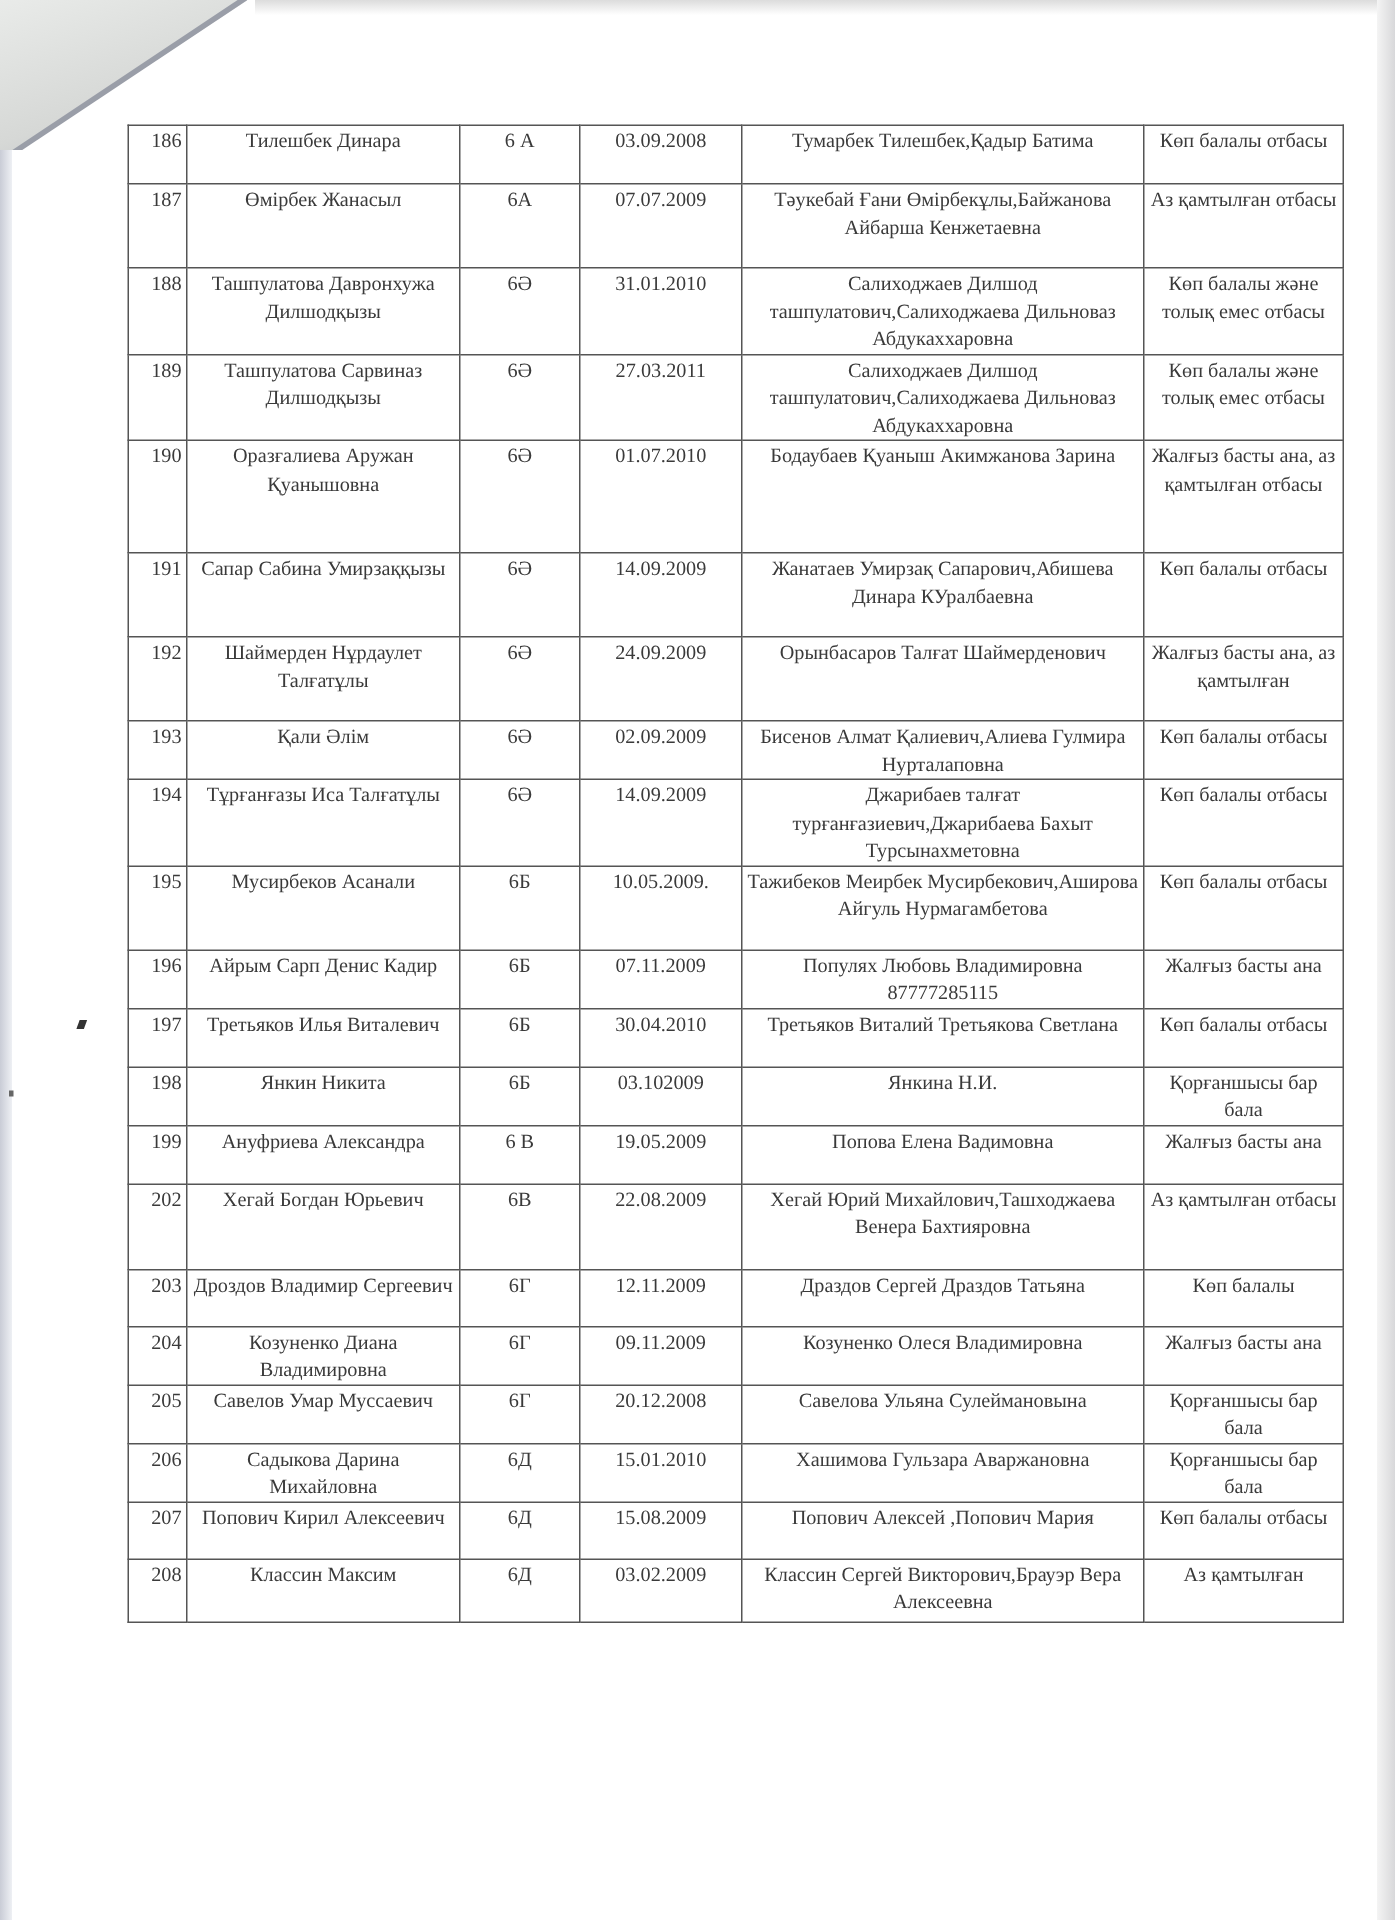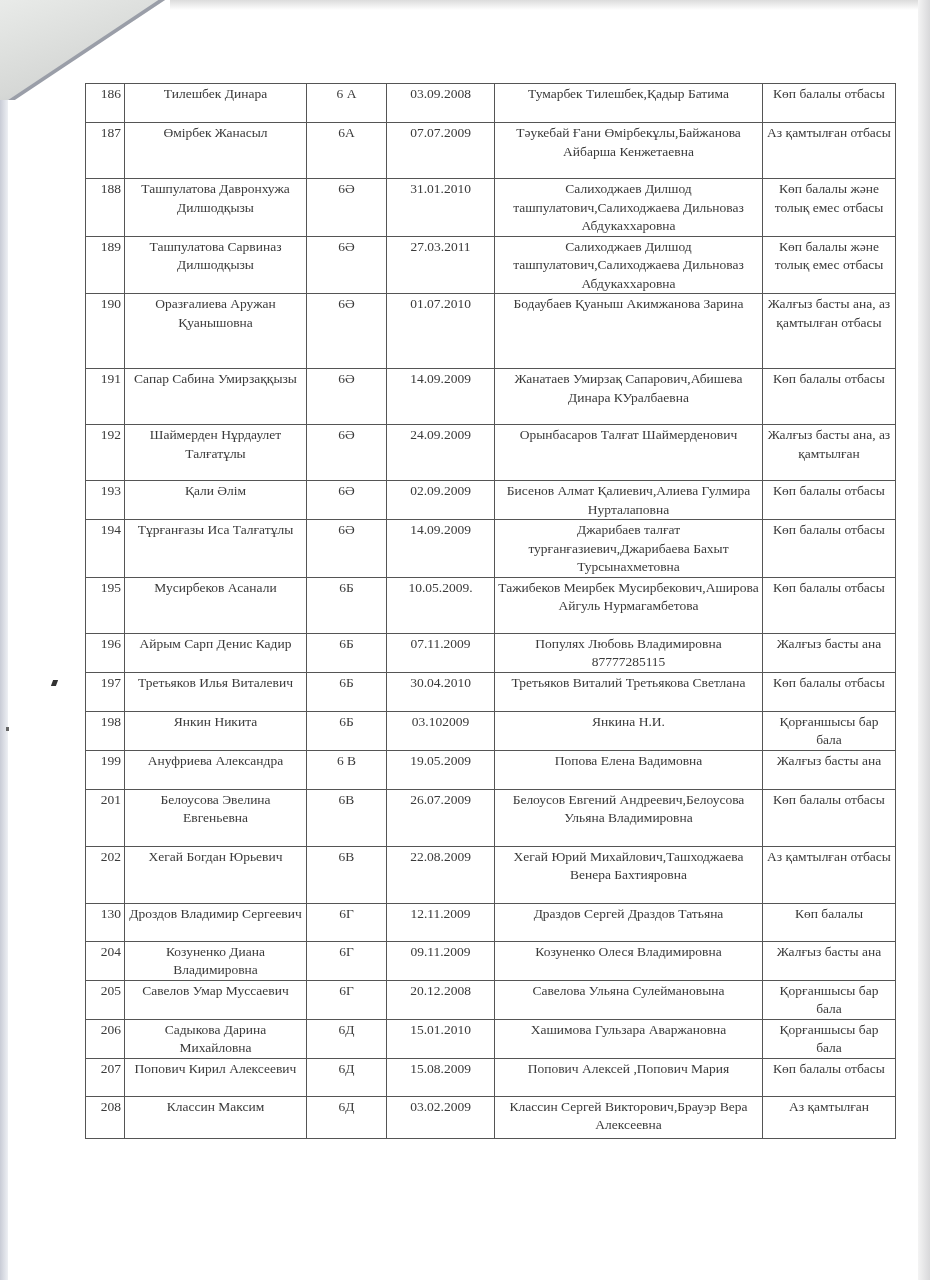--- a/index.html
+++ b/index.html
@@ -180,37 +180,29 @@
       </tr>
       <tr style="height: 39px;">
         <td class="num">199</td>
         <td>Ануфриева Александра</td>
         <td>6 В</td>
         <td>19.05.2009</td>
         <td>Попова Елена Вадимовна</td>
         <td>Жалғыз басты ана</td>
       </tr>
       <tr style="height: 57px;">
-        <td class="num">201</td>
-        <td>Белоусова Эвелина Евгеньевна</td>
-        <td>6В</td>
-        <td>26.07.2009</td>
-        <td>Белоусов Евгений Андреевич,Белоусова Ульяна Владимировна</td>
-        <td>Көп балалы отбасы</td>
-      </tr>
-      <tr style="height: 57px;">
         <td class="num">202</td>
         <td>Хегай Богдан Юрьевич</td>
         <td>6В</td>
         <td>22.08.2009</td>
         <td>Хегай Юрий Михайлович,Ташходжаева Венера Бахтияровна</td>
         <td>Аз қамтылған отбасы</td>
       </tr>
       <tr style="height: 38px;">
-        <td class="num">130</td>
+        <td class="num">203</td>
         <td>Дроздов Владимир Сергеевич</td>
         <td>6Г</td>
         <td>12.11.2009</td>
         <td>Драздов Сергей Драздов Татьяна</td>
         <td>Көп балалы</td>
       </tr>
       <tr style="height: 38px; margin-left: 20px;">
         <td class="num">204</td>
         <td>Козуненко  Диана Владимировна</td>
         <td>6Г</td>

